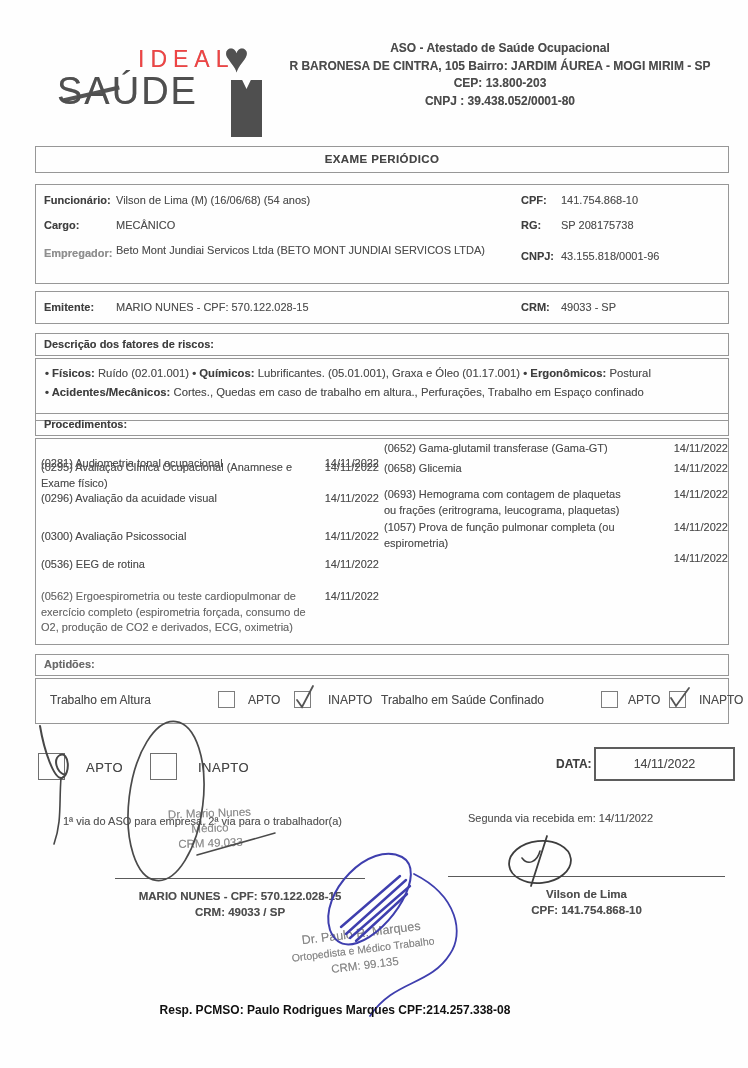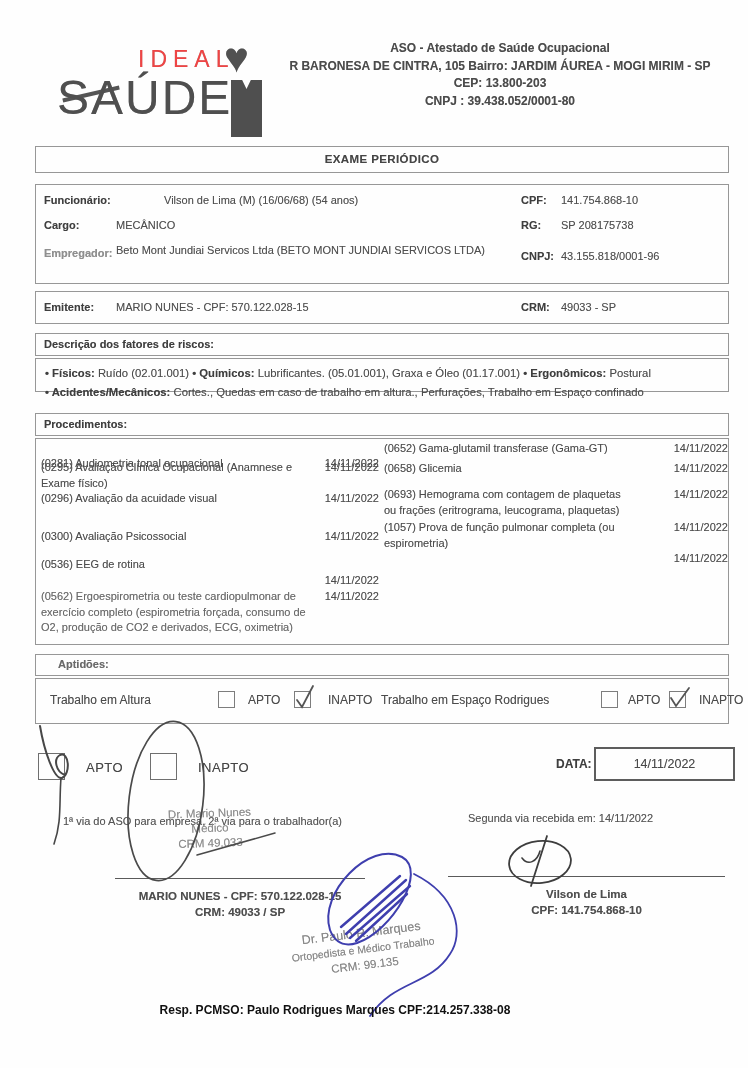--- a/index.html
+++ b/index.html
@@ -11,37 +11,37 @@
     text-shadow:0 0 0.5px rgba(90,90,90,0.45);
   }
   .abs { position:absolute; }
   .box { position:absolute; border:1.6px solid #979797; background:transparent; }
   .lbl { font-weight:bold; color:#3f3f3f; font-size:11px; }
   .val { font-size:11px; color:#4f4f4f; }
   .faded { color:#8f8f8f; }
 
   
   .logo-ideal { position:absolute; left:138px; top:46px; font-size:23px; letter-spacing:6px; color:#ef4444; font-weight:400; }
-  .logo-saude { position:absolute; left:57px; top:70px; font-size:48px; letter-spacing:2px; color:#4f4f4f; font-weight:400; }
+  .logo-saude { position:absolute; left:57px; top:70px; font-size:38px; letter-spacing:2px; color:#4f4f4f; font-weight:400; }
   .logo-heart { position:absolute; left:224px; top:34px; font-size:42px; color:#515151; }
   .logo-ribbon { position:absolute; left:231px; top:80px; width:31px; height:57px; background:#4f4f4f;
     clip-path:polygon(0 0, 36% 0, 50% 16%, 64% 0, 100% 0, 100% 100%, 0 100%); }
   .logo-accent { position:absolute; left:62px; top:92px; width:58px; height:3.5px; background:#555;
     transform:rotate(-13deg); }
   .clinic { position:absolute; left:278px; top:40px; width:444px; text-align:center; font-weight:bold; color:#4b4b4b; }
   .clinic div { font-size:12px; line-height:17.5px; }
 
   .exam-box { left:35px; top:146px; width:694px; height:27px; text-align:center; }
   .exam-box span { font-size:11.5px; font-weight:bold; letter-spacing:0.4px; color:#454545; line-height:24px; }
 
   .emp-box { left:35px; top:184px; width:694px; height:100px; }
   .emi-box { left:35px; top:291px; width:694px; height:33px; }
 
   .risk-title-box { left:35px; top:333px; width:694px; height:23px; }
-  .risk-body-box  { left:35px; top:358px; width:694px; height:34px; padding:5px 9px; }
+  .risk-body-box  { left:35px; top:358px; width:694px; height:63px; padding:5px 9px; }
   .risk-line { font-size:11.3px; line-height:19px; color:#4d4d4d; }
   .risk-line .b { font-weight:bold; color:#3e3e3e; }
 
   .proc-title-box { left:35px; top:413px; width:694px; height:23px; }
   .proc-body-box  { left:35px; top:438px; width:694px; height:207px; }
   .title-in { position:absolute; left:8px; top:4px; font-size:11px; font-weight:bold; color:#3e3e3e; }
   .proc-item { position:absolute; display:flex; font-size:11px; line-height:15.5px; color:#4d4d4d; }
   .proc-col-l .proc-item { left:5px; width:338px; }
   .proc-col-r .proc-item { left:348px; width:344px; }
   .proc-name { width:252px; }
@@ -96,21 +96,21 @@
     <div>CEP: 13.800-203</div>
     <div>CNPJ : 39.438.052/0001-80</div>
   </div>
 
   <div class="box exam-box">
     <span>EXAME PERIÓDICO</span>
   </div>
 
   <div class="box emp-box">
     <span class="abs lbl" style="left:8px;top:9px;">Funcionário:</span>
-    <span class="abs val" style="left:80px;top:9px;margin-left:48px;">Vilson de Lima (M) (16/06/68) (54 anos)</span>
+    <span class="abs val" style="left:80px;top:9px;">Vilson de Lima (M) (16/06/68) (54 anos)</span>
     <span class="abs lbl" style="left:485px;top:9px;">CPF:</span>
     <span class="abs val" style="left:525px;top:9px;text-align:center;">141.754.868-10</span>
 
     <span class="abs lbl" style="left:8px;top:34px;">Cargo:</span>
     <span class="abs val" style="left:80px;top:34px;">MECÂNICO</span>
     <span class="abs lbl" style="left:485px;top:34px;">RG:</span>
     <span class="abs val" style="left:525px;top:34px;">SP 208175738</span>
 
     <span class="abs lbl faded" style="left:8px;top:62px;">Empregador:</span>
     <span class="abs val" style="left:80px;top:58px;width:390px;line-height:15.5px;">Beto Mont Jundiai Servicos Ltda (BETO MONT JUNDIAI SERVICOS LTDA)</span>
@@ -157,21 +157,21 @@
           <span class="proc-date">14/11/2022</span>
         </div>
       <div class="proc-item" style="top:52px;">
           <span class="proc-name">(0296) Avaliação da acuidade visual</span>
           <span class="proc-date">14/11/2022</span>
         </div>
       <div class="proc-item" style="top:90px;">
           <span class="proc-name">(0300) Avaliação Psicossocial</span>
           <span class="proc-date">14/11/2022</span>
         </div>
-      <div class="proc-item" style="top:118px;flex-direction:column;">
+      <div class="proc-item" style="top:118px;">
           <span class="proc-name">(0536) EEG de rotina</span>
           <span class="proc-date">14/11/2022</span>
         </div>
       <div class="proc-item" style="top:150px;">
           <span class="proc-name wide" style="color:#6a6a6a;">(0562) Ergoespirometria ou teste cardiopulmonar de exercício completo (espirometria forçada, consumo de O2, produção de CO2 e derivados, ECG, oximetria)</span>
           <span class="proc-date">14/11/2022</span>
         </div>
     </div>
     <div class="proc-col-r">
       <div class="proc-item" style="top:2px;">
@@ -190,33 +190,33 @@
           <span class="proc-name">(1057) Prova de função pulmonar completa (ou espirometria)</span>
           <span class="proc-date">14/11/2022</span>
         </div>
       <div class="proc-item" style="top:112px;">
           <span class="proc-date">14/11/2022</span>
         </div>
     </div>
   </div>
 
   <div class="box apt-title-box">
-    <span class="title-in" style="top:3px;color:#6a6a6a;margin-left:14px;">Aptidões:</span>
+    <span class="title-in" style="top:3px;color:#6a6a6a;">Aptidões:</span>
   </div>
   <div class="box apt-body-box">
     <span class="apt-text" style="left:14px;">Trabalho em Altura</span>
     <div class="cb" style="left:182px;top:12px;"></div>
     <span class="apt-text" style="left:212px;">APTO</span>
     <div class="cb" style="left:258px;top:12px;">
       <svg width="26" height="28" viewBox="0 0 26 28">
           <path d="M5,16 L10,23 L21,2" stroke="#545454" stroke-width="1.8" fill="none" stroke-linecap="round"></path>
         </svg>
     </div>
     <span class="apt-text" style="left:292px;">INAPTO</span>
-    <span class="apt-text" style="left:345px;">Trabalho em Espaço Rodrigues</span>
+    <span class="apt-text" style="left:345px;">Trabalho em Saúde Confinado</span>
     <div class="cb" style="left:565px;top:12px;"></div>
     <span class="apt-text" style="left:592px;">APTO</span>
     <div class="cb" style="left:633px;top:12px;">
       <svg width="26" height="28" viewBox="0 0 26 28">
           <path d="M4,14 L9,22 L22,4" stroke="#545454" stroke-width="1.8" fill="none" stroke-linecap="round"></path>
         </svg>
     </div>
     <span class="apt-text" style="left:663px;">INAPTO</span>
   </div>
 

